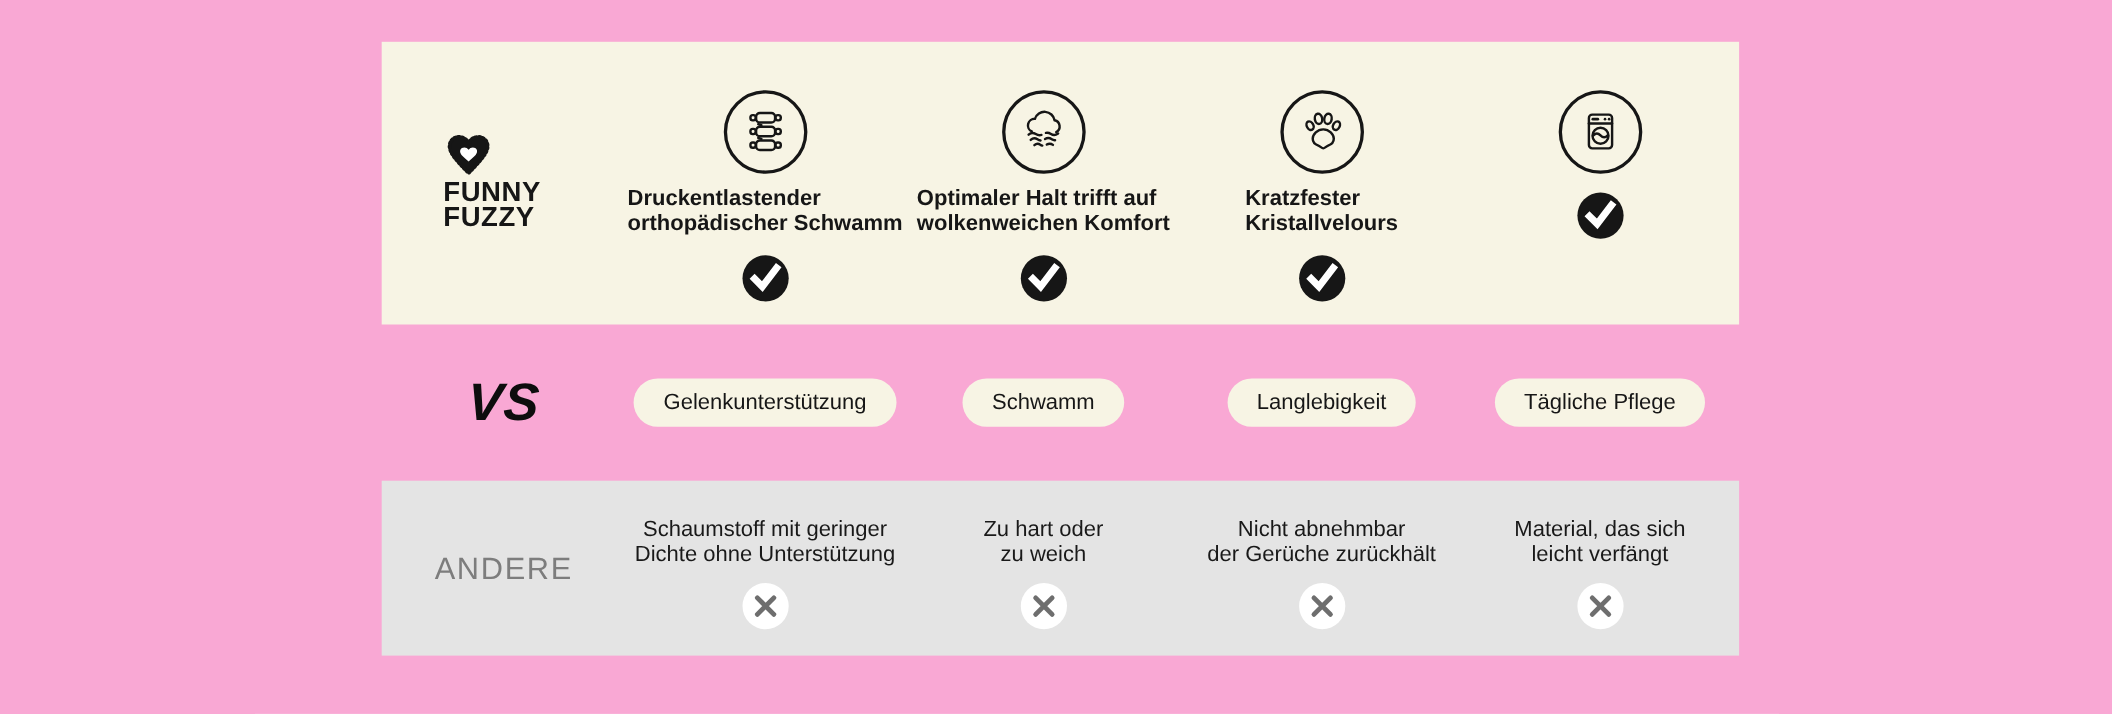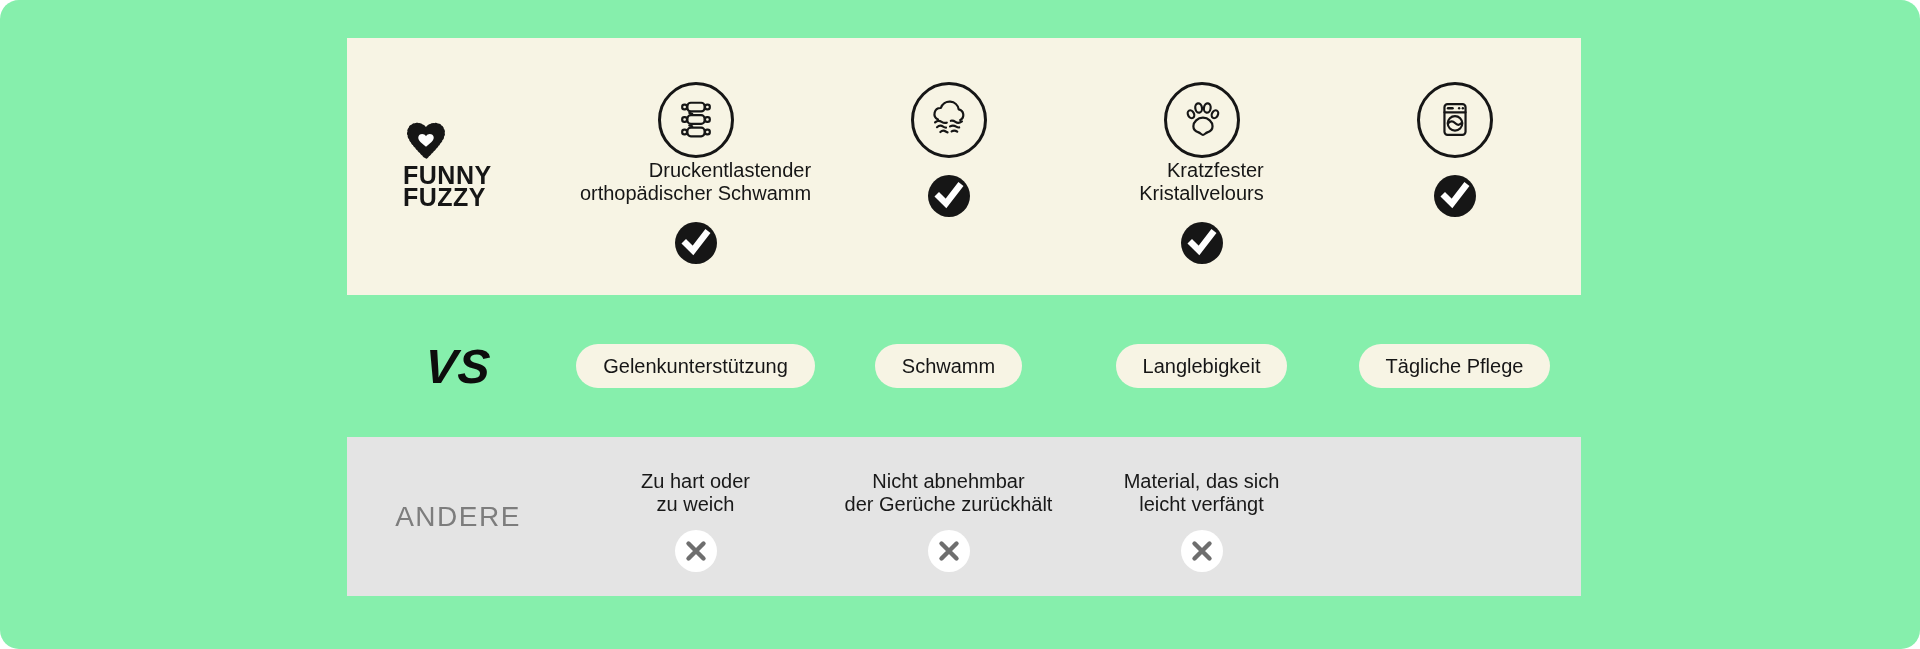--- a/index.html
+++ b/index.html
@@ -1,34 +1,34 @@
 <!DOCTYPE html>
 <html style="--cream: #F7F4E4; --gray: #E4E4E4; --ink: #161616; --competitor: #7D7D7D; --xmark: #6E6E6E; --check_white: #FFFFFF;"><head>
 <meta charset="utf-8">
 <style>
   * { margin:0; padding:0; box-sizing:border-box; }
   html,body { width:1920px; height:649px; background:#ffffff; font-family:"Liberation Sans", sans-serif; }
-  .stage { position:relative; width:1920px; height:649px; background:#86efac; overflow:hidden; color:var(--ink,#161616);border-radius:19px; }
+  .stage { position:relative; width:1920px; height:649px; background:#f9a8d4; overflow:hidden; color:var(--ink,#161616); }
 
   
   .band { position:absolute; left:347px; width:1234px; display:grid; grid-template-columns:222px repeat(4,253px); }
   .band-top    { top:38px;  height:257px; background:var(--cream,#F7F4E4); }
   .band-mid    { top:295px; height:142px; background:transparent; }
   .band-bottom { top:437px; height:159px; background:var(--gray,#E4E4E4); }
 
   
   .logo-cell { position:relative; }
   .fuzzy-heart { position:absolute; left:56px; top:82px; width:46px; height:42px; }
   .brand-name { position:absolute; left:56px; top:126px; font-weight:800; font-size:25px; line-height:22px; letter-spacing:.5px; white-space:pre; color:var(--ink,#161616); }
 
   
   .feature-cell { display:flex; flex-direction:column; align-items:center; padding-top:44px; }
   .icon-circle { width:76px; height:76px; border:3.5px solid var(--ink,#161616); border-radius:50%; display:flex; align-items:center; justify-content:center; flex:none; }
   .icon-circle svg { width:46px; height:46px; }
-  .feature-title { margin-top:1px; font-size:20px; line-height:23px; font-weight:400; text-align:right; white-space:pre; color:var(--ink,#161616); }
+  .feature-title { margin-top:11px; font-size:20px; line-height:23px; font-weight:700; text-align:left; white-space:pre; color:var(--ink,#161616); }
   .check-badge { margin-top:17px; width:42px; height:42px; border-radius:50%; background:var(--ink,#161616); display:flex; align-items:center; justify-content:center; flex:none; }
 
   
   .vs-cell { display:flex; align-items:center; justify-content:center; }
   .vs-text { font-size:48px; font-weight:900; font-style:italic; transform:skewX(-4deg); letter-spacing:1px; color:#0d0d0d; }
   .pill-cell { display:flex; align-items:center; justify-content:center; }
   .pill { background:var(--cream,#F7F4E4); border-radius:27px; height:44px; padding:0 27px; display:flex; align-items:center; font-size:20px; font-weight:500; white-space:nowrap; color:var(--ink,#161616); }
 
   
   .competitor-cell { display:flex; align-items:center; justify-content:center; }
@@ -80,20 +80,22 @@
 
     <div class="feature-cell">
       <div class="icon-circle">
         <svg viewBox="0 0 48 48" fill="none" stroke="#161616" stroke-width="2.3" stroke-linecap="round" stroke-linejoin="round">
           <path d="M12.5 23.5 a6.3 6.3 0 0 1 3-12 a9.6 9.6 0 0 1 18.6 1.4 a6 6 0 0 1 1.6 11.2"></path>
           <path d="M9.5 26.5 q3.2-3 6.8-.6 q3.6 2.4 7.2 0 q3.6-2.4 7.2 0 q3.2 2.2 6.8-.4" stroke-dasharray="13 4.5"></path>
           <path d="M11.5 31.5 q3-2.8 6.4-.6 q3.4 2.3 6.8 0 q3.4-2.3 6.8 0 q3 2 6.2-.4" stroke-dasharray="10 4.5"></path>
           <path d="M15 36.5 q2.6-2.4 5.6-.5 q3 2 6 0 q3-2 6 .2" stroke-dasharray="8 4.5"></path>
         </svg>
       </div>
+      <div class="feature-title">Optimaler Halt trifft auf
+wolkenweichen Komfort</div>
       <div class="check-badge">
         <svg viewBox="0 0 42 42" width="42" height="42">
             <path d="M11 21.5 L18 28.5 L31 11.5" fill="none" stroke="#ffffff" stroke-width="6.4" stroke-linecap="square" stroke-linejoin="miter"></path>
           </svg>
       </div>
     </div>
 
     <div class="feature-cell">
       <div class="icon-circle">
         <svg viewBox="0 0 48 48" fill="none" stroke="#161616" stroke-width="2.3" stroke-linecap="round" stroke-linejoin="round">
@@ -149,20 +151,29 @@
     <div class="pill-cell">
       <div class="pill">Tägliche Pflege</div>
     </div>
   </div>
 
   <div class="band band-bottom">
     <div class="competitor-cell">
       <span class="competitor-text">ANDERE</span>
     </div>
 
+    <div class="drawback-cell">
+      <div class="drawback-text">Schaumstoff mit geringer
+Dichte ohne Unterstützung</div>
+      <div class="x-badge">
+        <svg viewBox="0 0 42 42" width="42" height="42">
+            <path d="M13.5 13.5 L28.5 28.5 M28.5 13.5 L13.5 28.5" stroke="#6E6E6E" stroke-width="4.4" stroke-linecap="round"></path>
+          </svg>
+      </div>
+    </div>
 
     <div class="drawback-cell">
       <div class="drawback-text">Zu hart oder
 zu weich</div>
       <div class="x-badge">
         <svg viewBox="0 0 42 42" width="42" height="42">
             <path d="M13.5 13.5 L28.5 28.5 M28.5 13.5 L13.5 28.5" stroke="#6E6E6E" stroke-width="4.4" stroke-linecap="round"></path>
           </svg>
       </div>
     </div>

